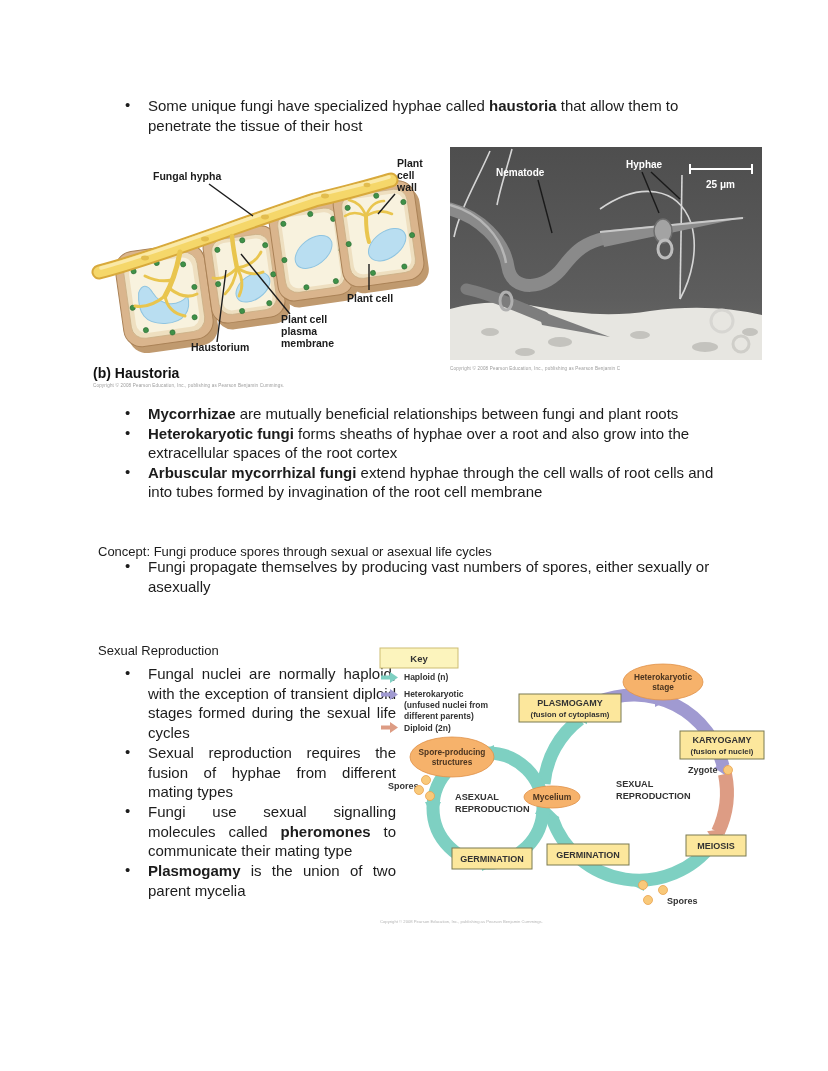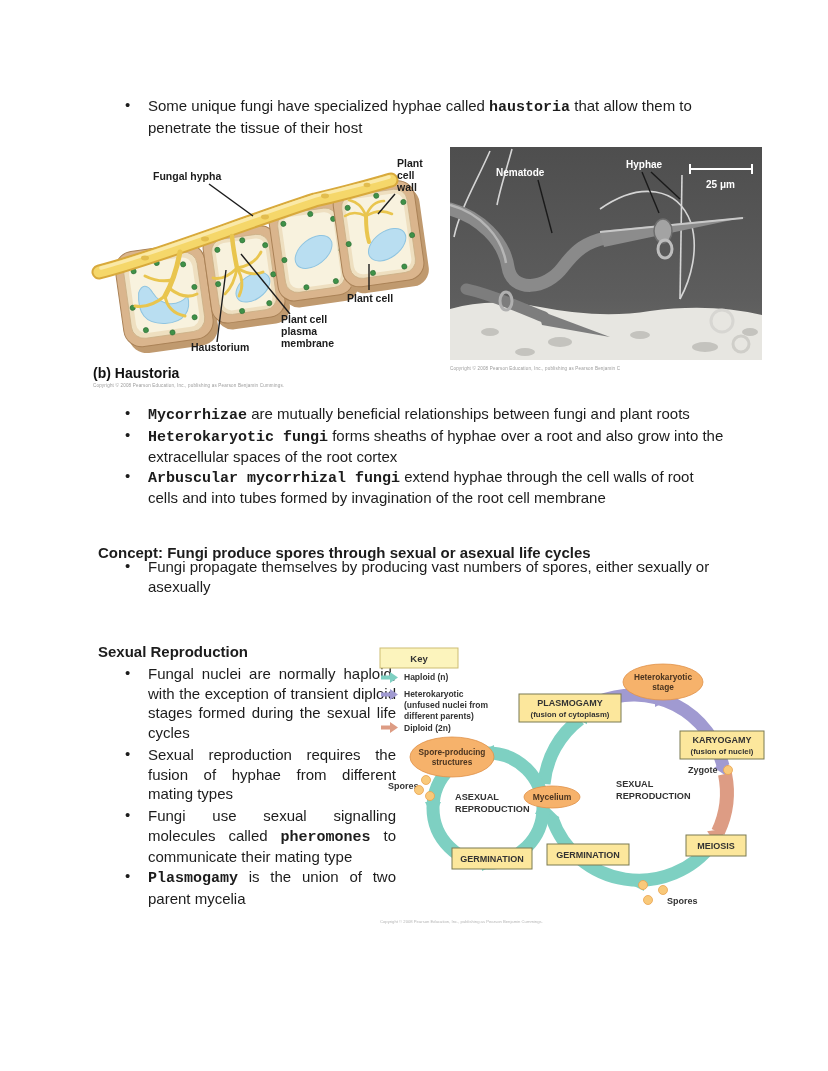--- a/index.html
+++ b/index.html
@@ -3,22 +3,22 @@
 <meta charset="utf-8">
 <style>
   html,body{margin:0;padding:0;background:#e8e8e8;}
   .page{position:relative;width:828px;height:1071px;background:#ffffff;margin:0 auto;
         font-family:"Liberation Sans",sans-serif;color:#1c1c1c;overflow:hidden;}
   .abs{position:absolute;}
   .blist{list-style:none;margin:0;padding:0;}
   .blist li{position:relative;padding-left:28px;font-size:15px;line-height:19.5px;margin:0;}
   .blist li::before{content:"\2022";position:absolute;left:5px;top:-1px;font-size:15px;}
   .justify li{text-align:justify;line-height:19.7px;}
-  .heading{font-weight:bold;font-size:15px;}
-  b{font-weight:bold;font-family:Liberation Mono, monospace;}
+  .heading{font-weight:normal;font-size:13px;}
+  b{font-weight:bold;}
   .figcap{font-weight:bold;font-size:14px;color:#111;margin-top:3px;}
   .figcopy{font-size:4.5px;color:#9a9a9a;letter-spacing:.2px;margin-top:2px;white-space:nowrap;overflow:hidden;}
   svg text{font-family:"Liberation Sans",sans-serif;}
 </style>
 </head>
 <body>
 
 <div class="page">
 
   <ul class="blist abs" style="left:120px;top:96px;width:600px;">

